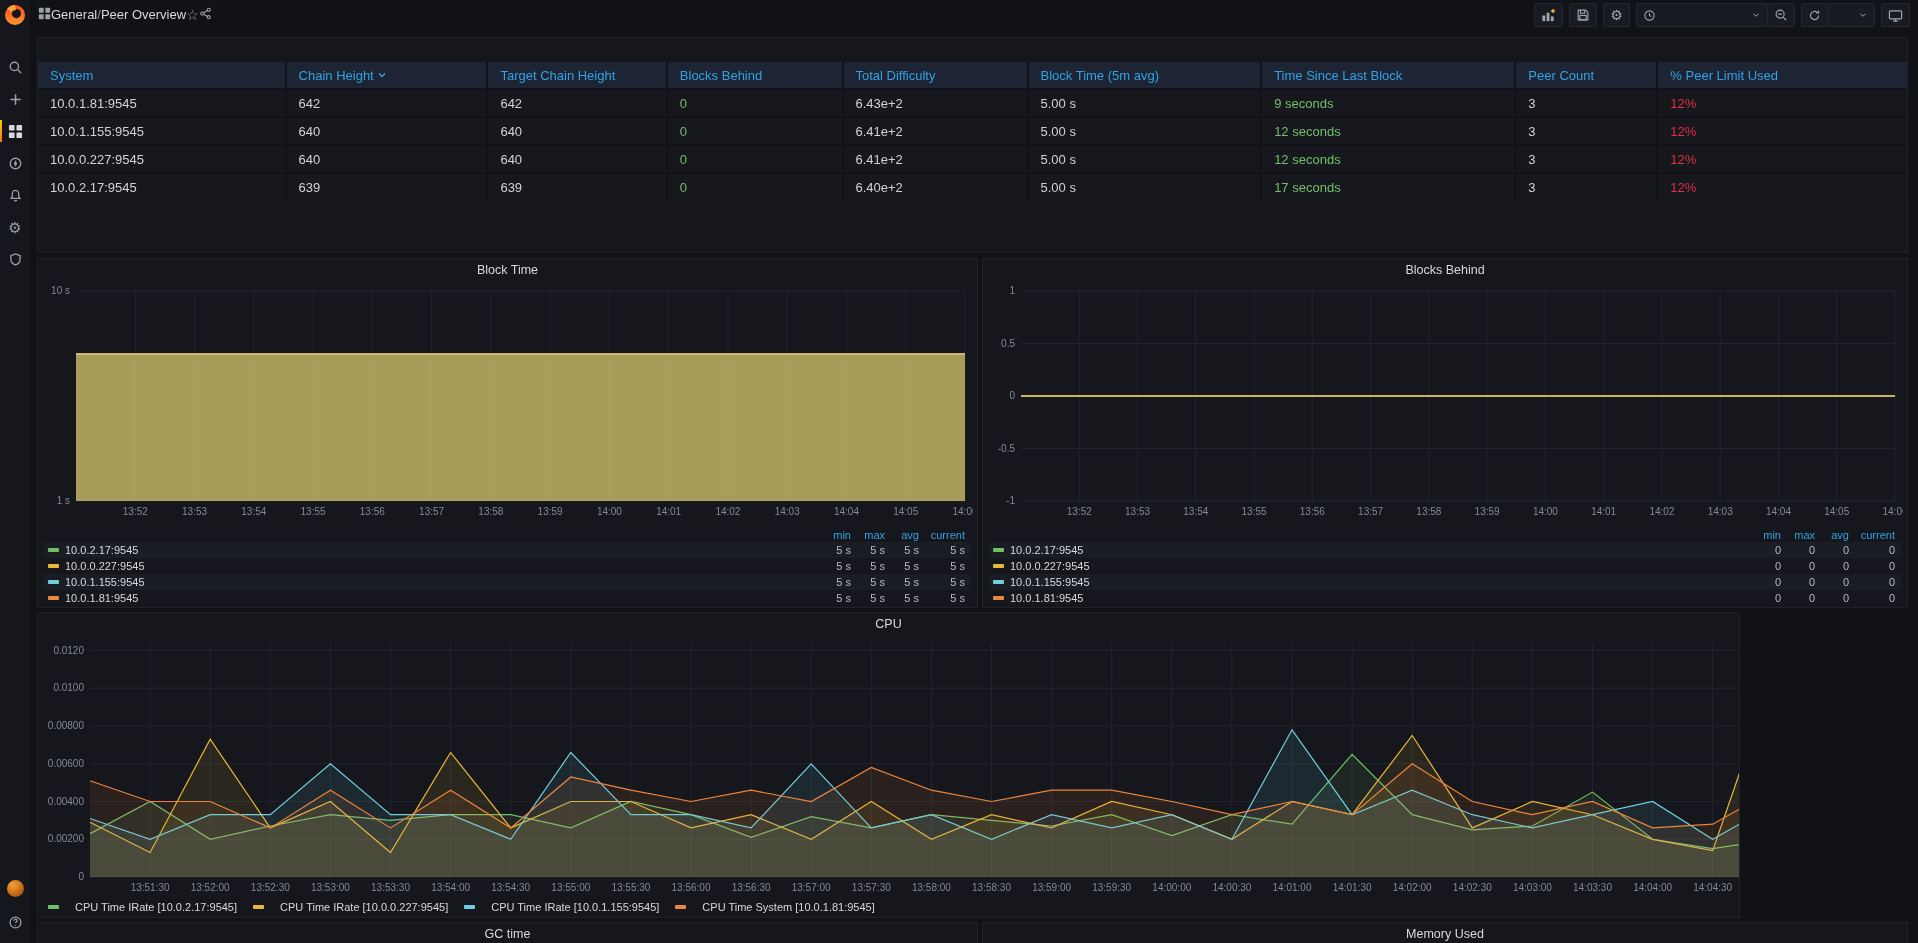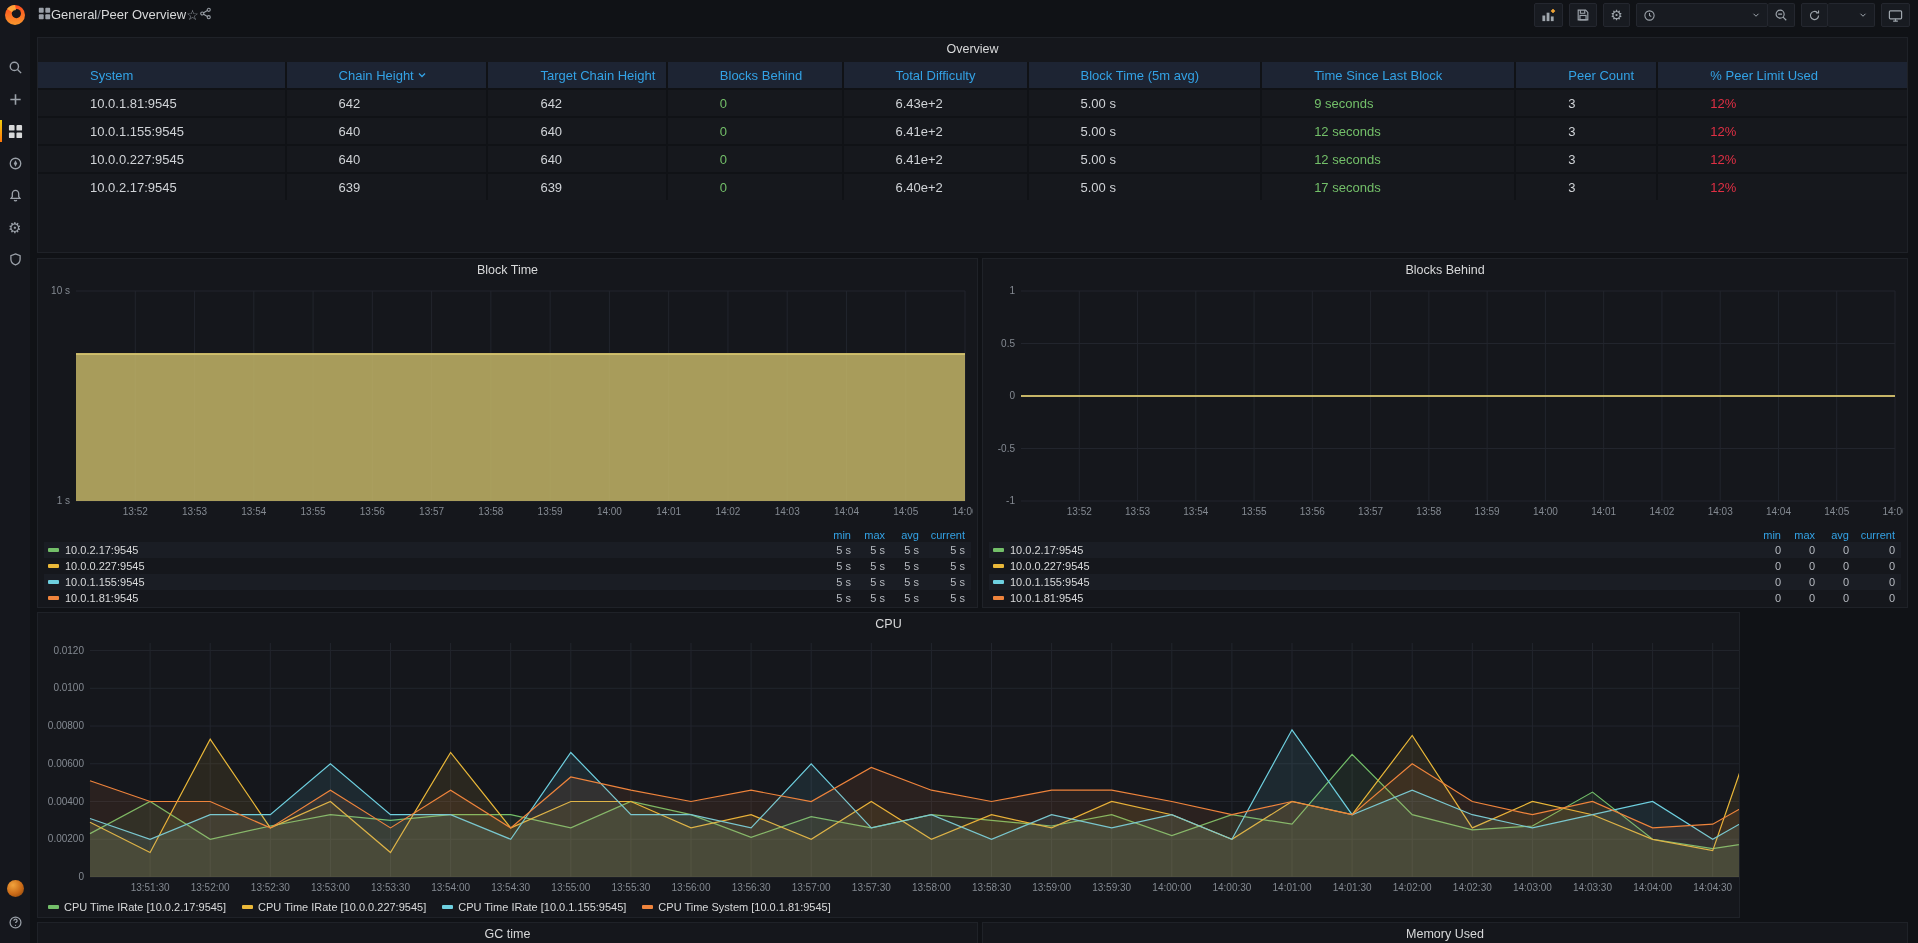--- a/index.html
+++ b/index.html
@@ -49,21 +49,21 @@
   #panel-gc { left:7px; top:892px; width:941px; height:60px; }
   #panel-mem { left:952px; top:892px; width:926px; height:60px; }
 
   
   .tbl { position:absolute; left:0; right:0; top:24px; }
   .tbl-row { display:grid; grid-template-columns:13.3% 10.8% 9.6% 9.4% 9.9% 12.5% 13.6% 7.6% 13.3%; }
   .tbl-head { background:#1d2433; height:26px; }
   .tbl-head .cell { color:#33a2e5; font-weight:500; display:flex; align-items:center; gap:4px; cursor:pointer; }
   .tbl-body .tbl-row { background:#16181d; height:28px; border-top:2px solid #101216; }
   .cell { font-size:13px; padding:0 12px; display:flex; align-items:center; color:#d0d3d7;
-    border-right:2px solid #101216; overflow:hidden; white-space:nowrap;margin-left:40px; }
+    border-right:2px solid #101216; overflow:hidden; white-space:nowrap; }
   .cell:last-child { border-right:none; }
   .c-green { color:#73bf69; }
   .c-red { color:#e02f44; }
   .sort-caret { display:inline-flex; }
 
   
   .chart-box { position:absolute; left:4px; right:4px; top:22px; }
   #bt-chart, #bb-chart { height:242px; }
   #cpu-chart { height:264px; }
   svg text { font-family:"Liberation Sans","DejaVu Sans",sans-serif; }
@@ -73,21 +73,21 @@
   .legend-head .st { width:34px; text-align:right; color:#33a2e5; font-weight:500; cursor:pointer; }
   .legend-head .st.cur { width:52px; padding-right:6px; }
   .legend-row { display:flex; height:16px; align-items:center; padding-left:4px; cursor:pointer; }
   .legend-row:nth-child(even) { background:#1a1d24; }
   .legend-row .swatch { width:11px; height:4px; border-radius:1px; flex:none; }
   .legend-row .nm { margin-left:6px; color:#d8d9da; }
   .legend-row .sp { flex:1; }
   .legend-row .sv { width:34px; text-align:right; color:#b6bac0; }
   .legend-row .sv.cur { width:52px; padding-right:6px; }
   .cpu-legend { position:absolute; left:10px; bottom:2px; height:16px; display:flex; align-items:center; gap:16px; font-size:11px; }
-  .cpu-legend .item { display:flex; align-items:center; gap:5px; cursor:pointer; color:#d8d9da; }
+  .cpu-legend .item { display:flex; align-items:center; gap:16px; cursor:pointer; color:#d8d9da; }
   .cpu-legend .swatch { width:11px; height:4px; border-radius:1px; }
 </style>
 </head>
 <body>
 
 <div class="app">
 
   <aside class="sidebar">
     <div class="logo-box">
       <svg width="24" height="24" viewBox="0 0 24 24">
@@ -234,21 +234,20 @@
           <rect x="1.5" y="3" width="13" height="8.5" rx="1"></rect>
             <path d="M5.5 14h5M8 11.5V14"></path>
           </svg>
       </button>
     </div>
   </header>
 
   <main class="dash">
 
     <section class="panel" id="panel-overview">
-      <div class="panel-title">Overview</div>
       <div class="tbl">
         <div class="tbl-row tbl-head" id="ov-head">
             <div class="cell">
               <span>System</span>
             </div>
             <div class="cell">
               <span>Chain Height</span>
               <svg class="sort-caret" width="8" height="8" viewBox="0 0 8 8">
                 <path d="M1 2.5l3 3 3-3" fill="none" stroke="#33a2e5" stroke-width="1.3"></path>
               </svg>

